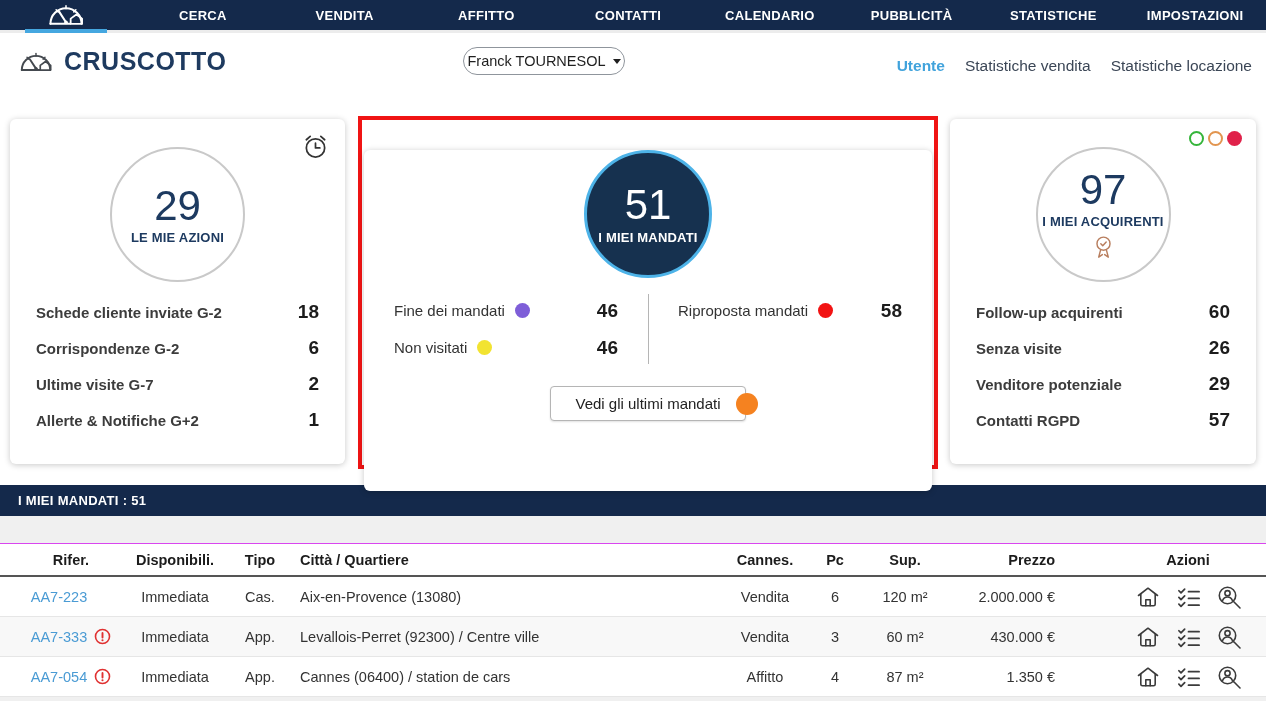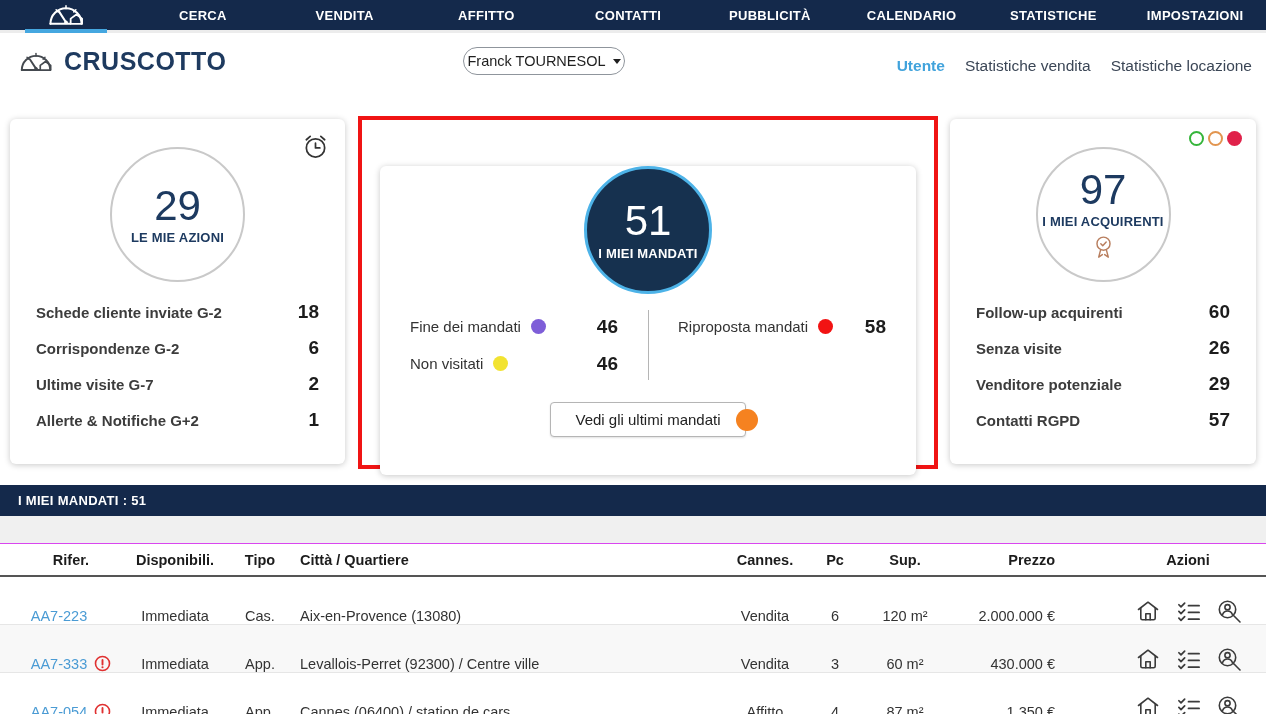--- a/index.html
+++ b/index.html
@@ -27,21 +27,21 @@
   .header-links { position:absolute; right:14px; top:24px; display:flex; gap:20px; font-size:15.5px; }
   .hlink { color:#3b4656; cursor:pointer; }
   .hlink.active { color:#41a3dc; font-weight:bold; }
 
   
   .cards { position:relative; height:390px; }
   .card { background:#fff; border-radius:6px; box-shadow:0 1px 6px rgba(0,0,0,.22); }
   .card1 { position:absolute; left:10px; top:24px; width:335px; height:345px; }
   .card3 { position:absolute; left:950px; top:24px; width:306px; height:345px; }
   .card2-frame { position:absolute; left:358px; top:21px; width:580px; height:353px;
-    border:4px solid #a3a3a3; padding:18px; }
+    border:4px solid #a3a3a3; padding:2px; }
   .card2 { width:100%; height:100%; border-radius:6px; box-shadow:0 1px 6px rgba(0,0,0,.22); background:#fff; }
 
   .circle { width:135px; height:135px; border-radius:50%; margin:28px auto 0;
     display:flex; flex-direction:column; align-items:center; justify-content:center; cursor:pointer; }
   .circle.light { border:2px solid #c9c9c9; color:#1d3a60; }
   .circle.dark  { width:128px; height:128px; border:3px solid #4db3e8; color:#fff; }
   .circle-num   { font-size:42px; line-height:1.05; }
   .circle-label { font-size:13px; font-weight:bold; letter-spacing:.2px; margin-top:2px; }
 
   .corner-icon { position:absolute; top:14px; right:16px; }
@@ -71,21 +71,21 @@
     border-radius:50%; }
 
   
   .section-bar { height:31px; background:#14294b; color:#fff; font-size:13px; font-weight:bold;
     letter-spacing:.3px; display:flex; align-items:center; padding-left:18px; }
   .strip { height:27px; background:#f0f0f0; }
 
   
   .thead { height:34px; display:flex; align-items:center; background:#fff;
     border-top:1px solid #d946ef; border-bottom:2px solid #555; font-size:14.5px; font-weight:bold; color:#1c1c1c; }
-  .trow { height:48px; display:flex; align-items:flex-end; background:#fff;
+  .trow { height:40px; display:flex; align-items:center; background:#fff;
     border-bottom:1px solid #e6e6e6; font-size:14.5px; color:#333; cursor:pointer; }
   .trow.alt { background:#f8f8f8; }
   .td { display:flex; align-items:center; justify-content:center; }
   .col-ref   { width:130px; padding-left:12px; gap:7px; }
   .col-disp  { width:90px; }
   .col-tipo  { width:80px; }
   .col-city  { width:420px; justify-content:flex-start; }
   .col-trans { width:90px; }
   .col-pc    { width:50px; }
   .col-sup   { width:90px; }
@@ -110,22 +110,22 @@
       <path d="M38 41 L25 21" stroke-width="4"></path>
         <circle cx="38" cy="41" r="3" fill="#fff"></circle>
       <path d="M47 44 V34 L58 26 L69 34 V44 Z" stroke-width="3.5"></path>
     </svg>
     <span class="nav-underline"></span>
   </div>
   <a class="nav-item">CERCA</a>
   <a class="nav-item">VENDITA</a>
   <a class="nav-item">AFFITTO</a>
   <a class="nav-item">CONTATTI</a>
+  <a class="nav-item">CALENDARIO</a>
   <a class="nav-item">PUBBLICITÀ</a>
-  <a class="nav-item">CALENDARIO</a>
   <a class="nav-item">STATISTICHE</a>
   <a class="nav-item">IMPOSTAZIONI</a>
 </nav>
 
 <header class="header">
   <div class="header-title">
     <svg width="36" height="26" viewBox="0 0 76 54" style="stroke:#44494f; fill:none; stroke-linecap:round; stroke-linejoin:round;">
       <path d="M8 44 A30 30 0 1 1 68 44" stroke-width="4"></path>
       <path d="M8 44 H46" stroke-width="4"></path>
       <path d="M38 9 V15" stroke-width="3"></path>

